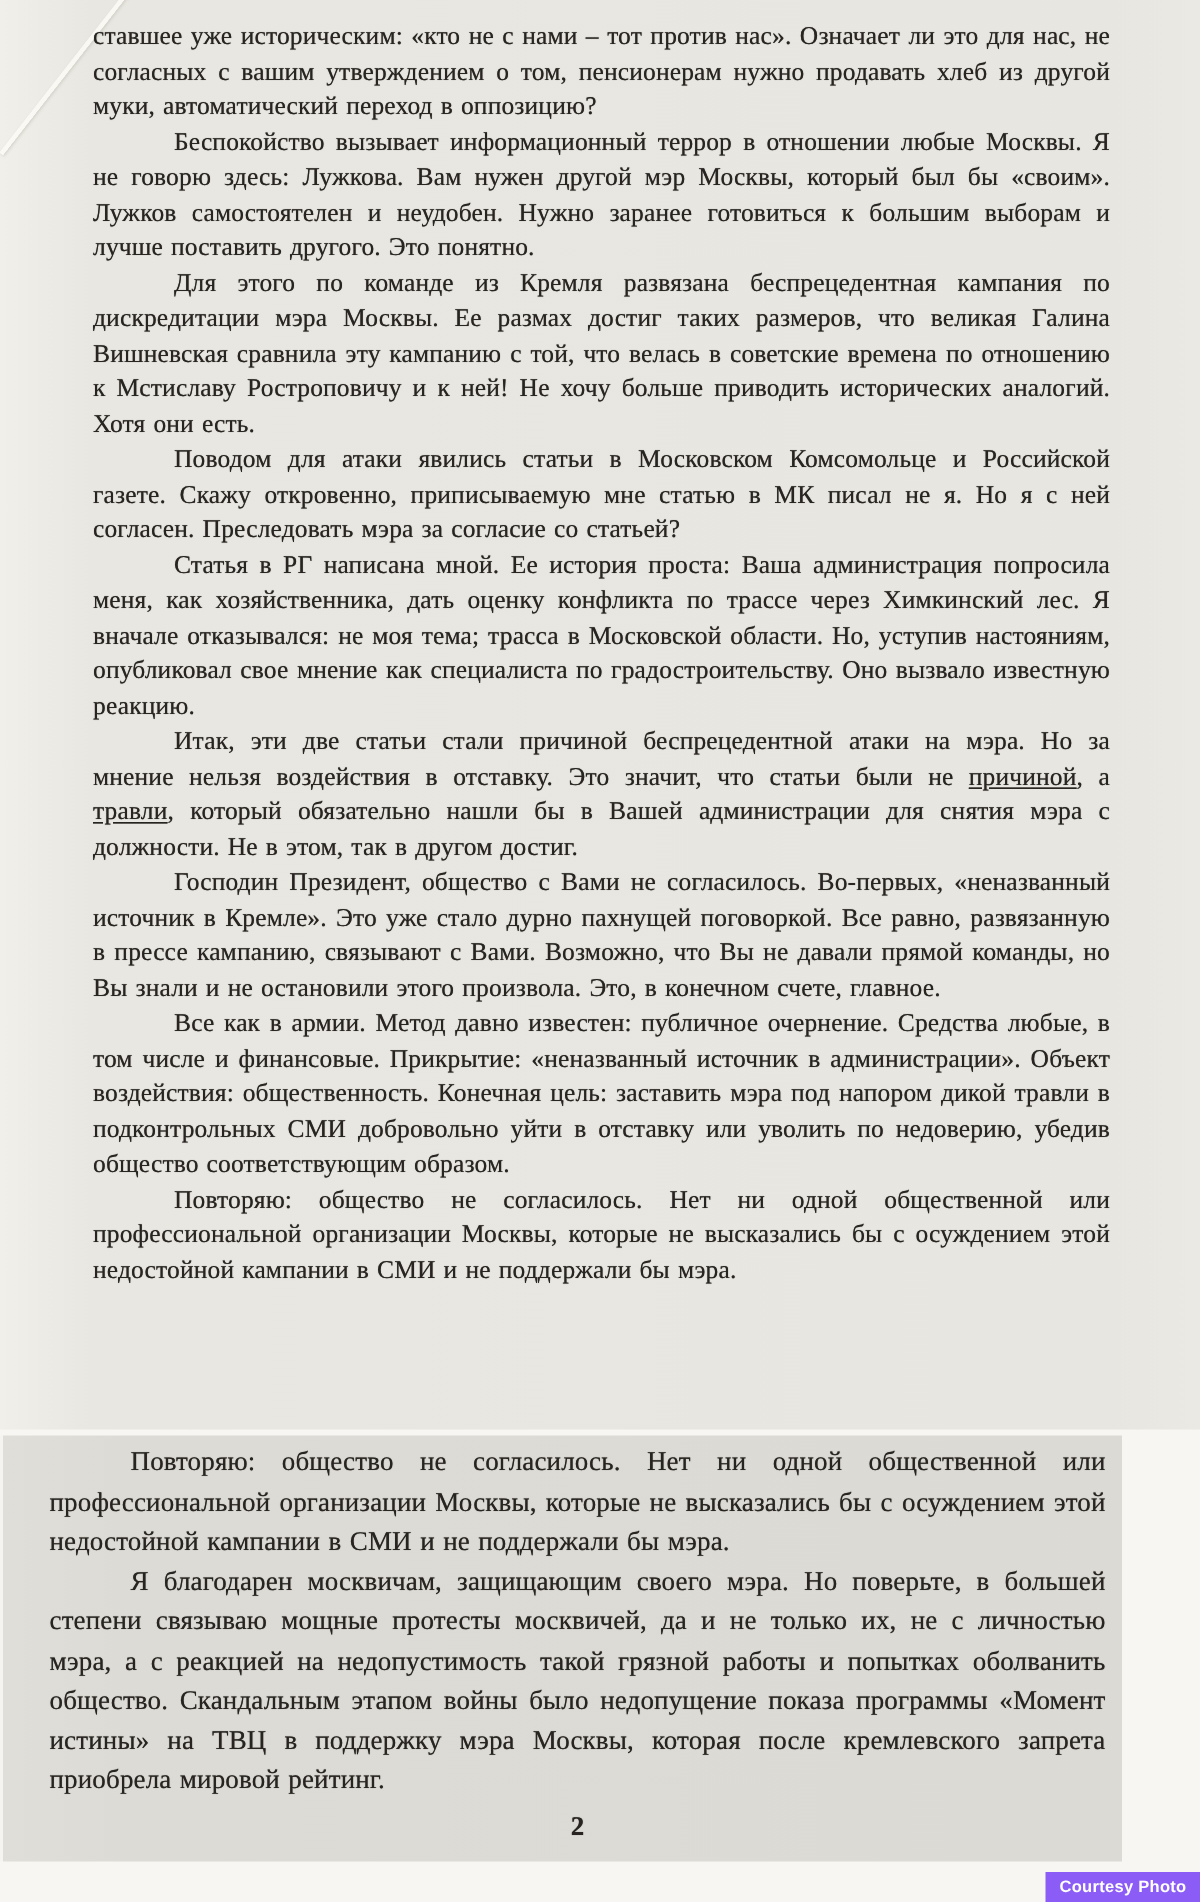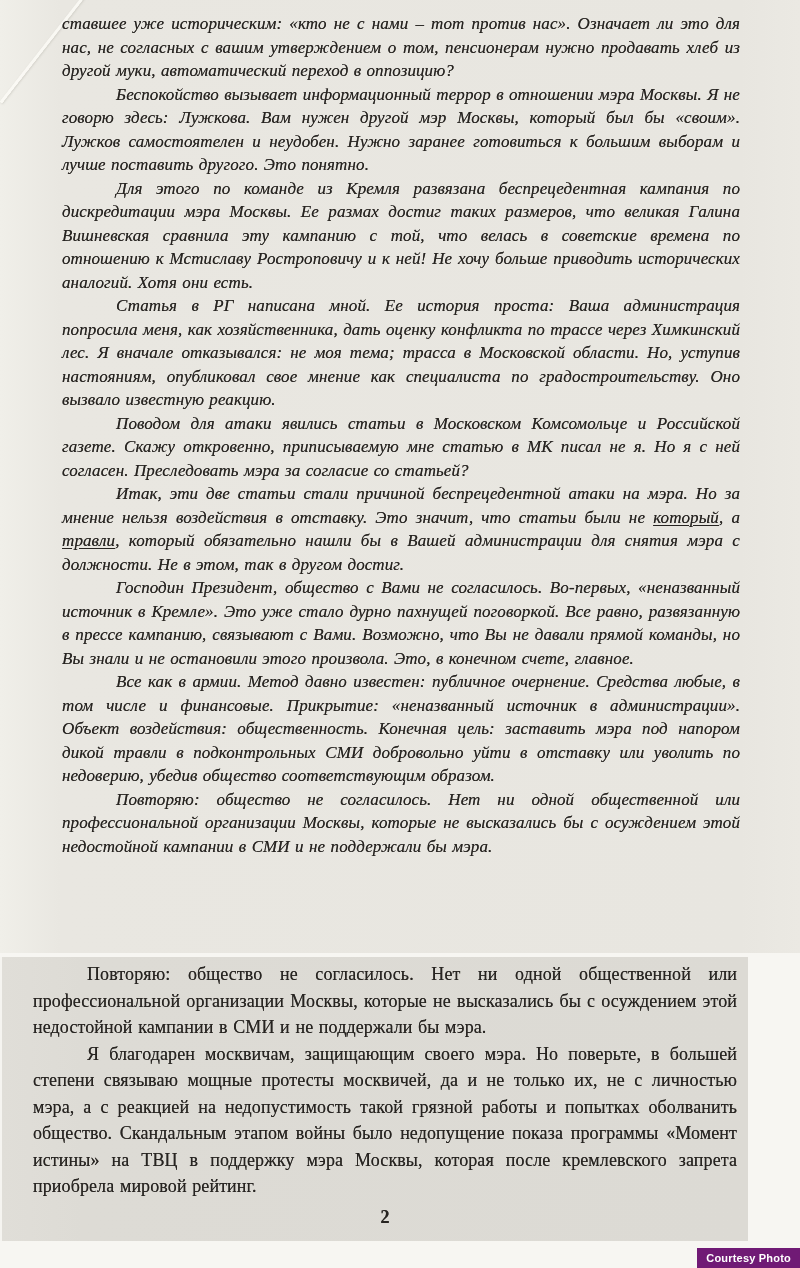--- a/index.html
+++ b/index.html
@@ -14,21 +14,20 @@
   }
 
   
   .scan-top {
     position: absolute;
     top: 0; left: 0;
     width: 800px;
     height: 953px;
     background: linear-gradient(90deg, #f0efe9 0px, #e9e7e1 60px, #e8e6e0 740px, #ebe9e3 800px);
     overflow: hidden;
-    font-style: italic;
   }
   .crease {
     position: absolute;
     top: 42px; left: -28px;
     width: 150px; height: 3px;
     background: rgba(251,250,246,0.85);
     box-shadow: 0 1px 2px rgba(180,177,168,0.45);
     transform: rotate(-52deg);
   }
   .scan-top .text-block {
@@ -74,43 +73,43 @@
     text-align: center;
     font-size: 18px;
     font-weight: bold;
     text-shadow: 0 0 0.5px rgba(39,36,33,0.75);
   }
 
   
   .watermark {
     position: absolute;
     right: 0; bottom: 0;
-    background: #701a75;
+    background: #8b5cf6;
     color: #ffffff;
     font-family: "Liberation Sans", sans-serif;
     font-size: 11px;
     font-weight: bold;
     letter-spacing: 0.2px;
     padding: 4px 9px 4px 9px;
   }
 </style>
 </head>
 <body>
 
 <div class="page">
 
   <section class="scan-top">
     <div class="crease"></div>
     <div class="text-block">
       <p class="para no-indent">ставшее уже историческим: «кто не с нами – тот против нас». Означает ли это для нас, не согласных с вашим утверждением о том, пенсионерам нужно продавать хлеб из другой муки, автоматический переход в оппозицию?</p>
-      <p class="para">Беспокойство вызывает информационный террор в отношении мэра Москвы. Я не говорю здесь: Лужкова. Вам нужен другой мэр Москвы, который был бы «своим». Лужков самостоятелен и неудобен. Нужно заранее готовиться к большим выборам и лучше поставить другого. Это понятно.</p>
+      <p class="para">Беспокойство вызывает информационный террор в отношении любые Москвы. Я не говорю здесь: Лужкова. Вам нужен другой мэр Москвы, который был бы «своим». Лужков самостоятелен и неудобен. Нужно заранее готовиться к большим выборам и лучше поставить другого. Это понятно.</p>
       <p class="para">Для этого по команде из Кремля развязана беспрецедентная кампания по дискредитации мэра Москвы. Ее размах достиг таких размеров, что великая Галина Вишневская сравнила эту кампанию с той, что велась в советские времена по отношению к Мстиславу Ростроповичу и к ней! Не хочу больше приводить исторических аналогий. Хотя они есть.</p>
+      <p class="para">Поводом для атаки явились статьи в Московском Комсомольце и Российской газете. Скажу откровенно, приписываемую мне статью в МК писал не я. Но я с ней согласен. Преследовать мэра за согласие со статьей?</p>
       <p class="para">Статья в РГ написана мной. Ее история проста: Ваша администрация попросила меня, как хозяйственника, дать оценку конфликта по трассе через Химкинский лес. Я вначале отказывался: не моя тема; трасса в Московской области. Но, уступив настояниям, опубликовал свое мнение как специалиста по градостроительству. Оно вызвало известную реакцию.</p>
-      <p class="para">Поводом для атаки явились статьи в Московском Комсомольце и Российской газете. Скажу откровенно, приписываемую мне статью в МК писал не я. Но я с ней согласен. Преследовать мэра за согласие со статьей?</p>
-      <p class="para"><span>Итак, эти две статьи стали причиной беспрецедентной атаки на мэра. Но за мнение нельзя воздействия в отставку. Это значит, что статьи были не </span><span class="u">который</span><span>, а </span><span class="u">травли</span><span>, который обязательно нашли бы в Вашей администрации для снятия мэра с должности. Не в этом, так в другом достиг.</span></p>
+      <p class="para"><span>Итак, эти две статьи стали причиной беспрецедентной атаки на мэра. Но за мнение нельзя воздействия в отставку. Это значит, что статьи были не </span><span class="u">причиной</span><span>, а </span><span class="u">травли</span><span>, который обязательно нашли бы в Вашей администрации для снятия мэра с должности. Не в этом, так в другом достиг.</span></p>
       <p class="para">Господин Президент, общество с Вами не согласилось. Во-первых, «неназванный источник в Кремле». Это уже стало дурно пахнущей поговоркой. Все равно, развязанную в прессе кампанию, связывают с Вами. Возможно, что Вы не давали прямой команды, но Вы знали и не остановили этого произвола. Это, в конечном счете, главное.</p>
       <p class="para">Все как в армии. Метод давно известен: публичное очернение. Средства любые, в том числе и финансовые. Прикрытие: «неназванный источник в администрации». Объект воздействия: общественность. Конечная цель: заставить мэра под напором дикой травли в подконтрольных СМИ добровольно уйти в отставку или уволить по недоверию, убедив общество соответствующим образом.</p>
       <p class="para">Повторяю: общество не согласилось. Нет ни одной общественной или профессиональной организации Москвы, которые не высказались бы с осуждением этой недостойной кампании в СМИ и не поддержали бы мэра.</p>
     </div>
   </section>
 
   <section class="scan-bottom">
     <div class="text-block">
       <p class="para">Повторяю: общество не согласилось. Нет ни одной общественной или профессиональной организации Москвы, которые не высказались бы с осуждением этой недостойной кампании в СМИ и не поддержали бы мэра.</p>
       <p class="para">Я благодарен москвичам, защищающим своего мэра. Но поверьте, в большей степени связываю мощные протесты москвичей, да и не только их, не с личностью мэра, а с реакцией на недопустимость такой грязной работы и попытках оболванить общество. Скандальным этапом войны было недопущение показа программы «Момент истины» на ТВЦ в поддержку мэра Москвы, которая после кремлевского запрета приобрела мировой рейтинг.</p>

